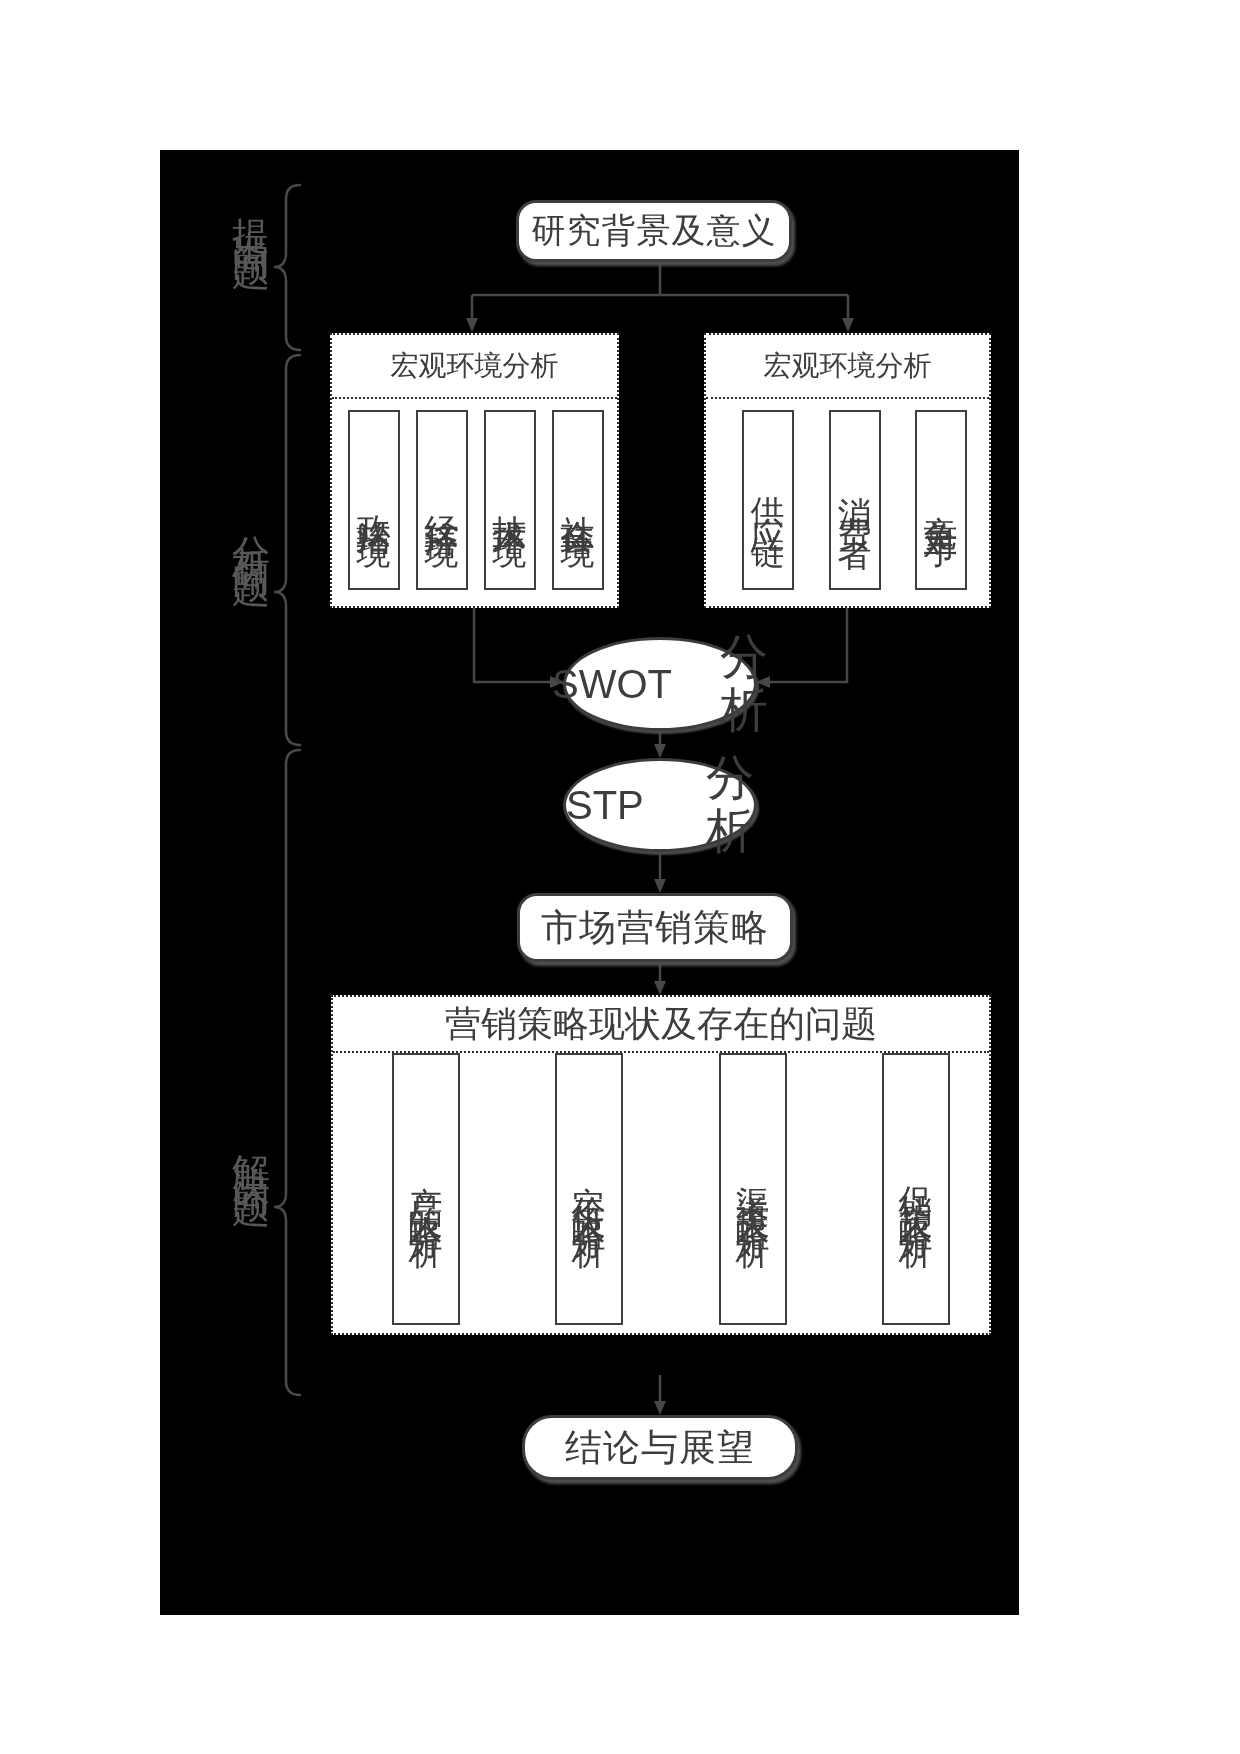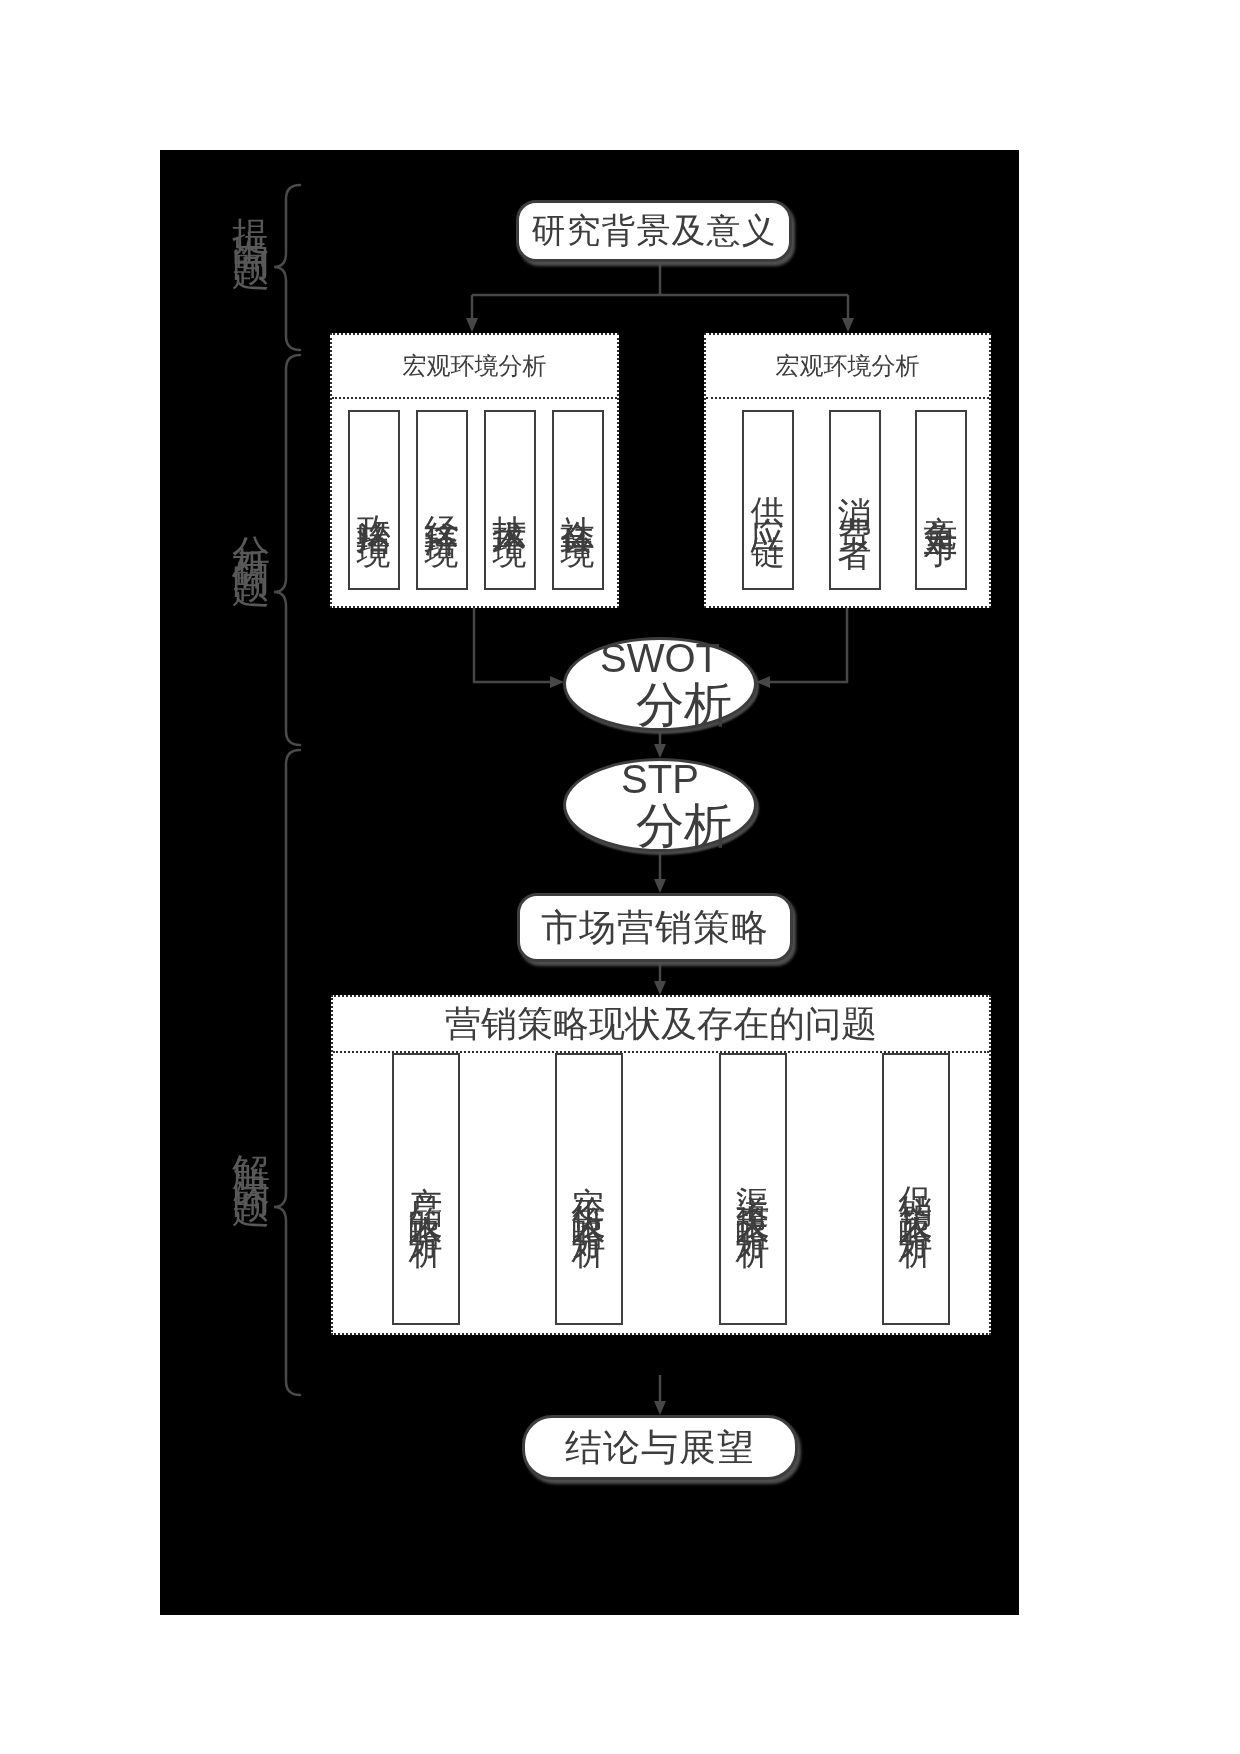--- a/index.html
+++ b/index.html
@@ -10,32 +10,32 @@
 
   .rbox{position:absolute;background:#ffffff;border:3px solid #3d3d3d;border-radius:20px;
         display:flex;align-items:center;justify-content:center;color:#3d3d3d;
         box-shadow:3px 4px 3px #4f4f4f;box-sizing:border-box;}
   .rbox.pill{border-radius:30px;justify-content:center;}
   .rbox .t{font-size:34px;letter-spacing:1px;white-space:nowrap;}
   .rbox .t.big{font-size:37px;}
 
   .dbox{position:absolute;background:#ffffff;border:2px dotted #2b2b2b;box-sizing:border-box;}
   .dtitle{height:62px;display:flex;align-items:center;justify-content:center;
-          font-size:24px;color:#3d3d3d;border-bottom:2px dotted #2b2b2b;white-space:nowrap;}
+          font-size:28px;color:#3d3d3d;border-bottom:2px dotted #2b2b2b;white-space:nowrap;}
   .dtitle.sm{height:54px;font-size:36px;}
 
   .vcol{position:absolute;background:#ffffff;border:2px solid #3f3f3f;box-sizing:border-box;
         color:#3d3d3d;writing-mode:vertical-rl;text-orientation:upright;
         display:flex;align-items:center;justify-content:center;font-size:34px;line-height:1;}
   .ls3{letter-spacing:20px;}
   .ls4{letter-spacing:6px;}
   .ls6{letter-spacing:10px;}
 
   .ellipse{position:absolute;background:#ffffff;border:3px solid #3d3d3d;border-radius:50%;
-           display:flex;flex-direction:column;align-items:center;justify-content:center;
+           display:flex;align-items:center;justify-content:center;
            color:#3d3d3d;box-shadow:2px 3px 2px #4a4a4a;box-sizing:border-box;}
   .ellipse .l1{font-size:40px;line-height:1.05;}
   .ellipse .l2{font-size:48px;line-height:1.1;margin-left:48px;}
 
   .side-label{position:absolute;writing-mode:vertical-rl;text-orientation:upright;
               color:#585858;font-size:38px;letter-spacing:12px;line-height:1;}
 </style>
 </head>
 <body>
 
@@ -93,21 +93,21 @@
       <div class="vcol ls3" style="left:36px;top:75px;width:52px;height:180px;">供应链</div>
       <div class="vcol ls3" style="left:123px;top:75px;width:52px;height:180px;">消费者</div>
       <div class="vcol ls4" style="left:209px;top:75px;width:52px;height:180px;">竞争对手</div>
     </div>
 
     <div class="ellipse" style="left:403px;top:487px;width:194px;height:94px;">
       <div class="l1">SWOT</div>
       <div class="l2">分析</div>
     </div>
 
-    <div class="ellipse" style="left:403px;top:608px;width:194px;height:94px;">
+    <div class="ellipse" style="left:403px;top:608px;width:194px;height:94px;text-align:right;">
       <div class="l1">STP</div>
       <div class="l2">分析</div>
     </div>
 
     <div class="rbox" style="left:357px;top:743px;width:276px;height:69px;">
       <span class="t big">市场营销策略</span>
     </div>
 
     <div class="dbox" style="left:171px;top:845px;width:660px;height:340px;">
       <div class="dtitle sm">营销策略现状及存在的问题</div>

